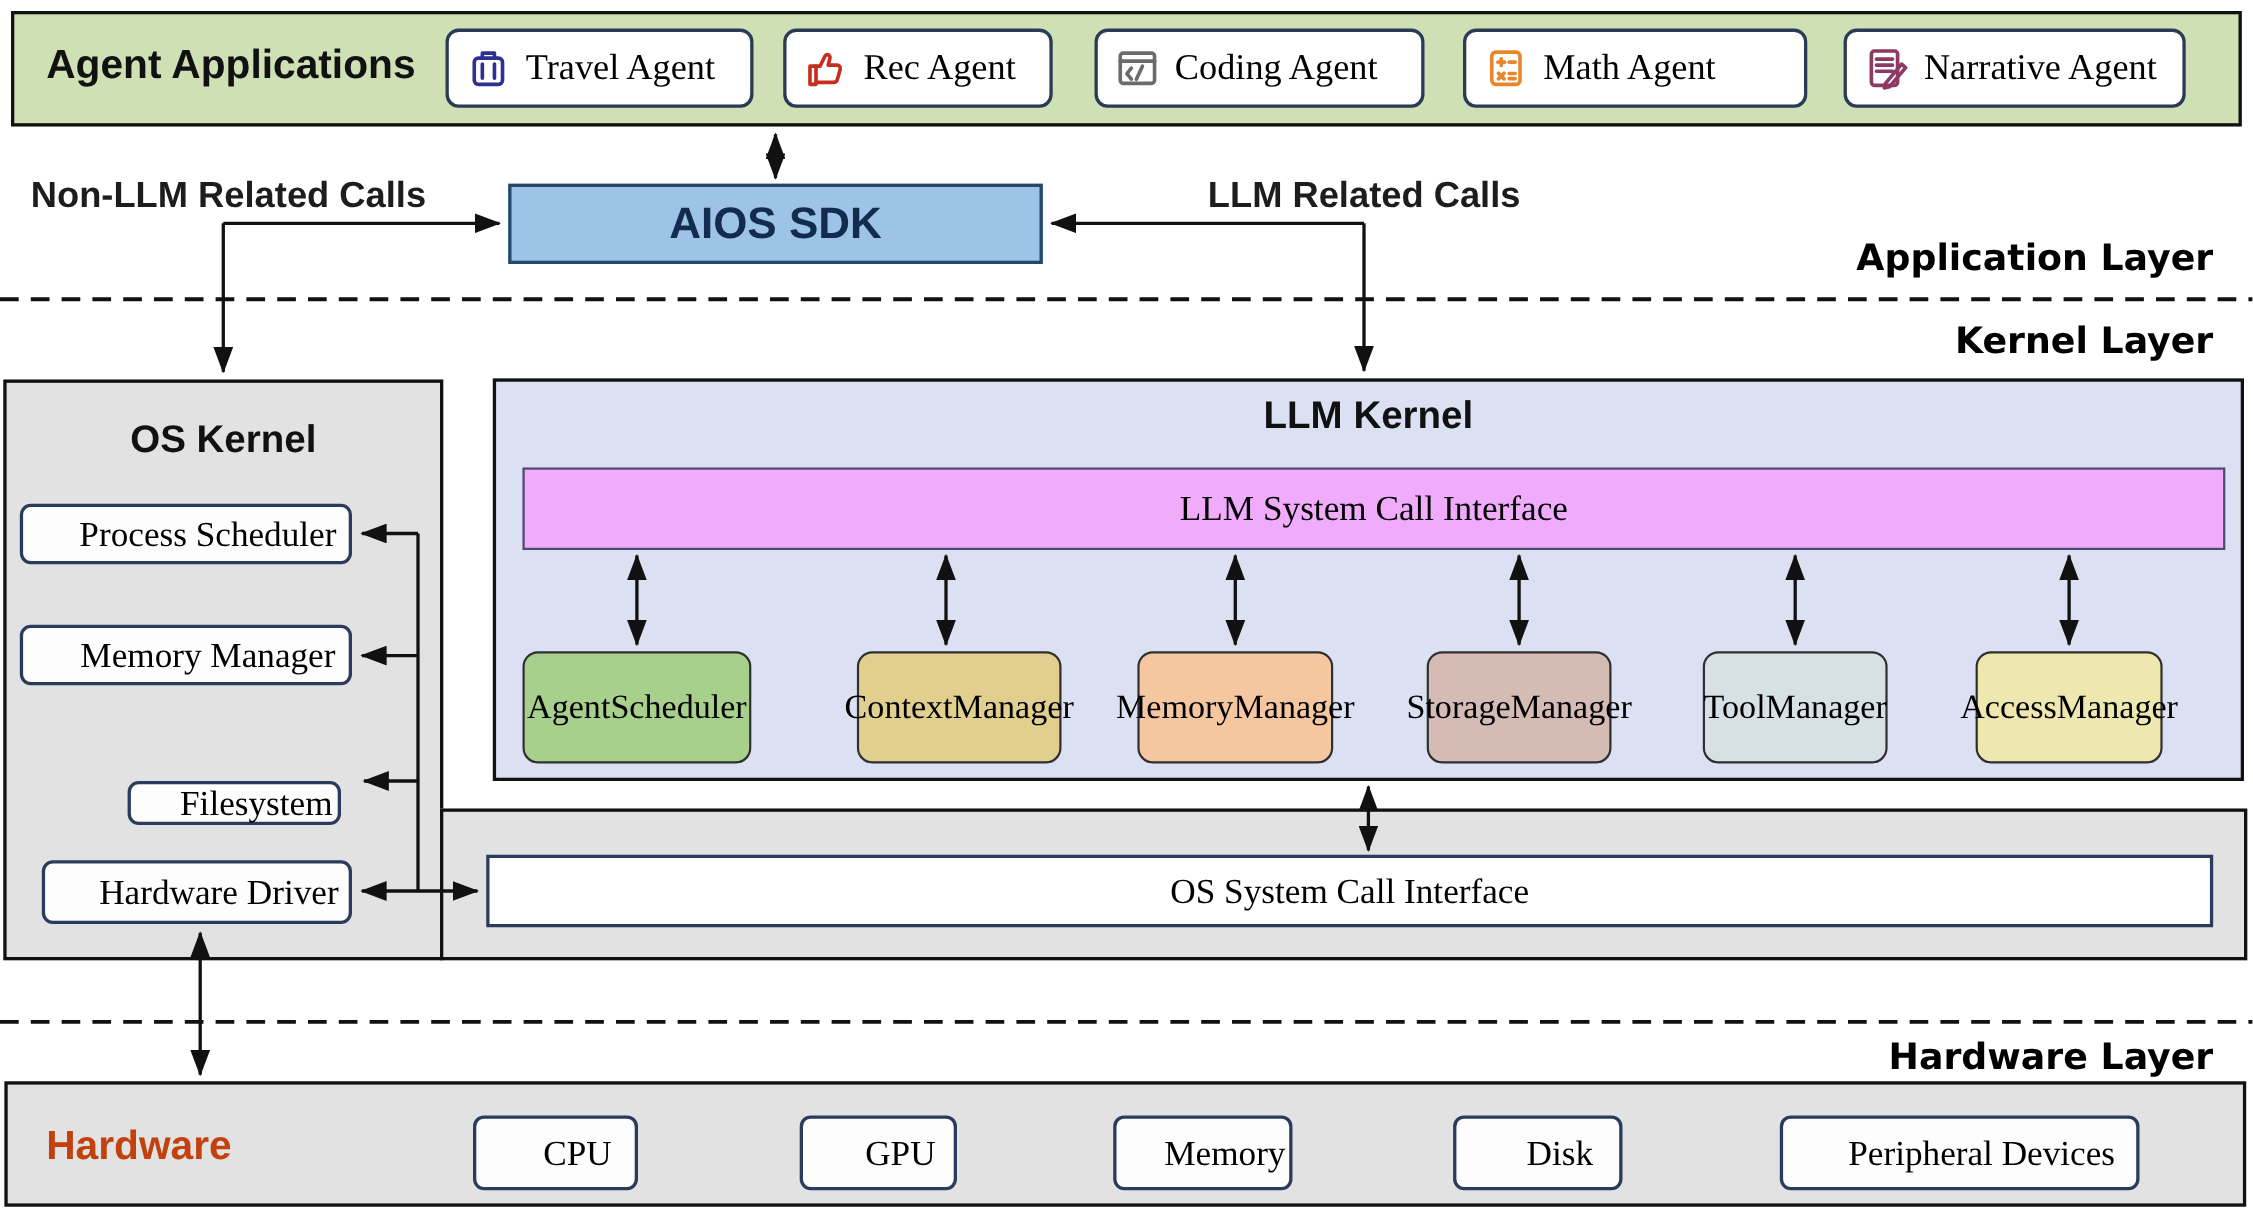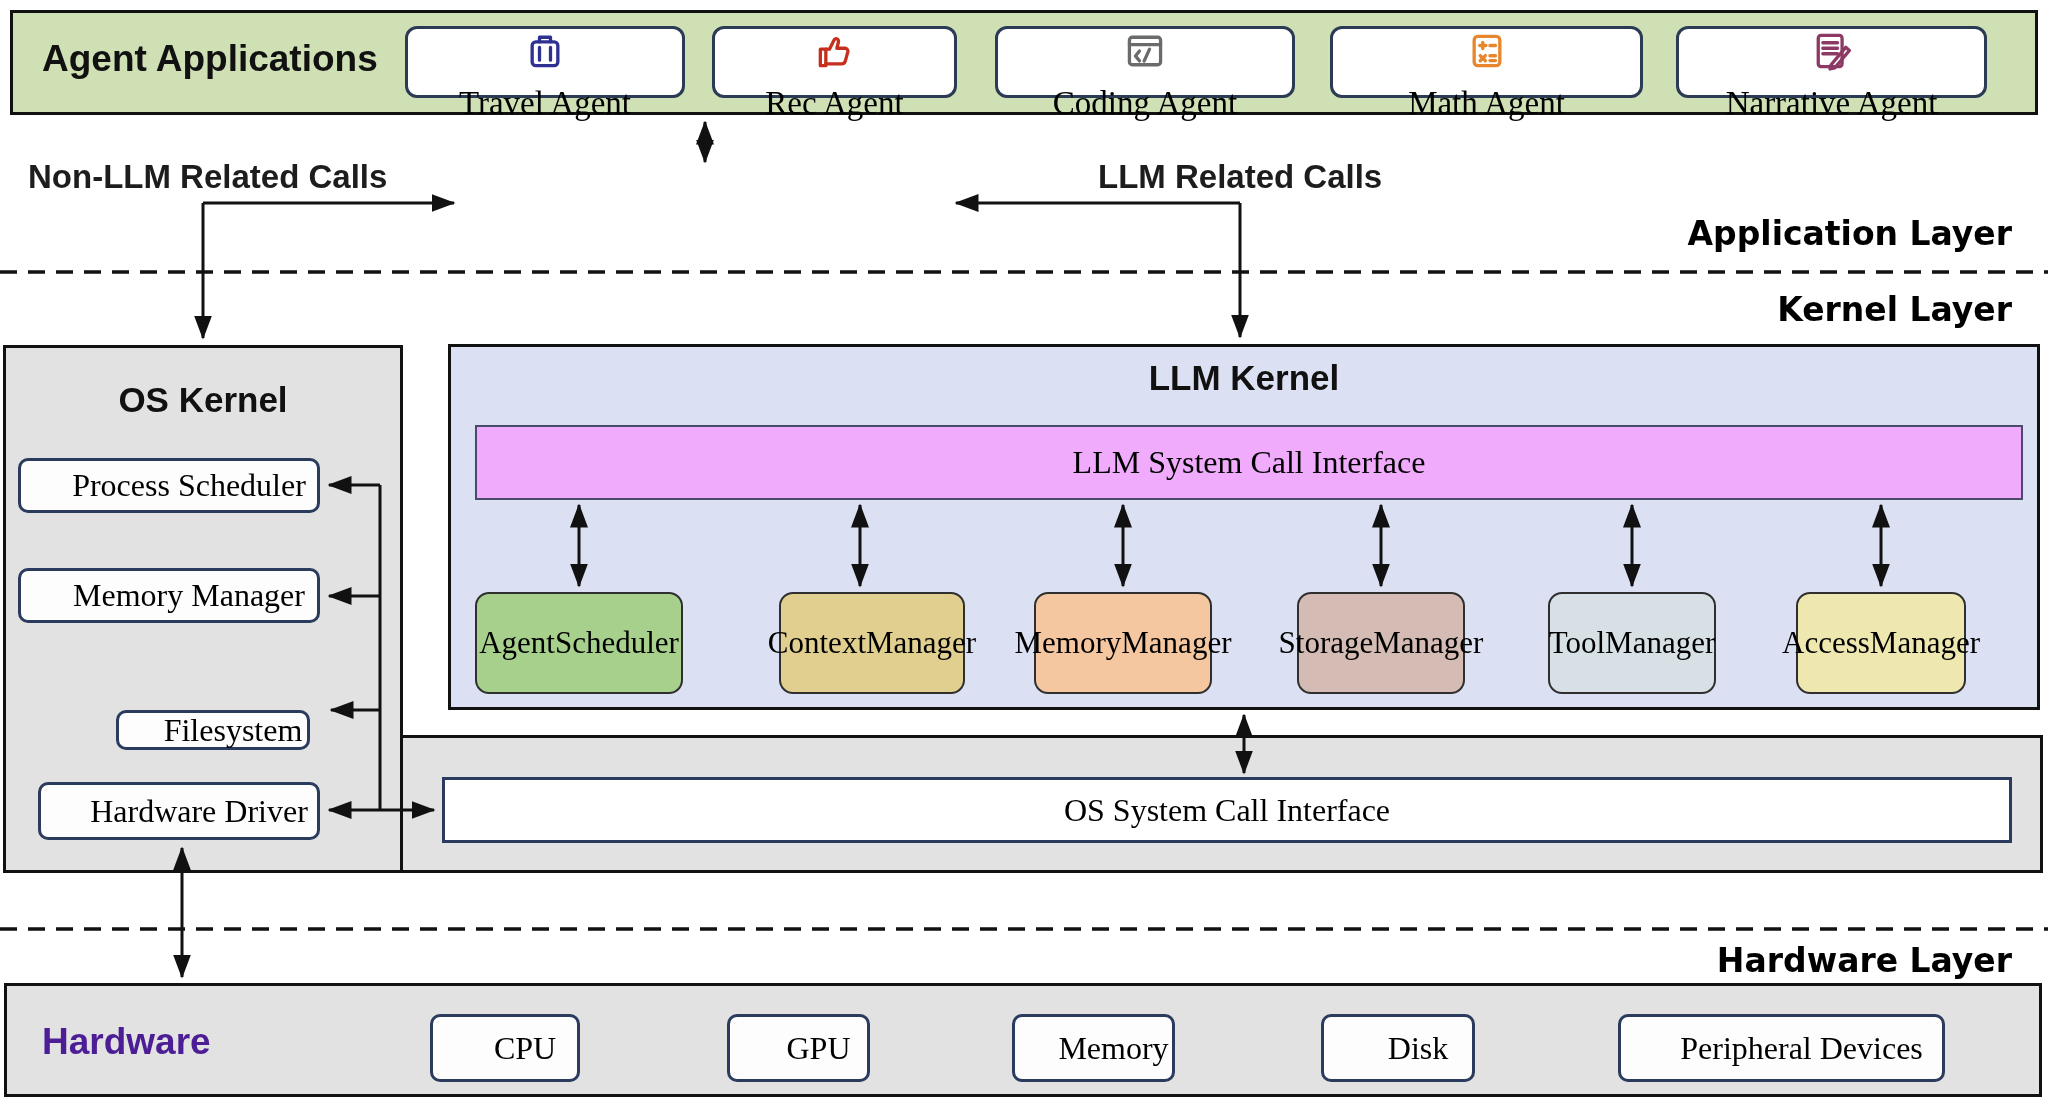--- a/index.html
+++ b/index.html
@@ -4,21 +4,21 @@
 <style>
   html,body{margin:0;padding:0;background:#fff;}
   #stage{position:relative;width:2048px;height:1103px;background:#fff;overflow:hidden;
          font-family:"Liberation Sans",sans-serif;}
   .abs{position:absolute;box-sizing:border-box;}
 
   
   .app-bar{left:10px;top:10px;width:2028px;height:105px;background:#cfe1b4;border:3px solid #111;}
   .app-title{left:42px;top:38px;font-size:37px;font-weight:700;color:#111;}
   .chip{top:26px;height:72px;background:#fff;border:3px solid #2b3a55;border-radius:12px;
-        display:flex;align-items:center;gap:12px;padding:0 14px;flex-direction:column;}
+        display:flex;align-items:center;gap:12px;padding:0 14px;}
   .chip .lbl{font-family:"Liberation Serif",serif;font-size:33px;color:#000;white-space:nowrap;}
   .chip svg{flex:0 0 auto;}
 
   
   .sdk{left:462px;top:167px;width:486px;height:73px;background:#9dc3e6;border:3px solid #25476b;
        display:flex;align-items:center;justify-content:center;
        font-size:40px;font-weight:700;color:#132c4e;}
 
   .call-label{font-size:33px;font-weight:700;color:#1d1d1d;white-space:nowrap;}
   .layer-label{font-family:"DejaVu Sans",sans-serif;font-size:33px;font-weight:700;color:#000;white-space:nowrap;}
@@ -41,21 +41,21 @@
        font-family:"Liberation Serif",serif;font-size:31px;line-height:1.3;color:#000;}
 
   
   .kernel-band{left:400px;top:735px;width:1643px;height:138px;background:#e2e2e2;border:3px solid #111;}
   .os-sci{left:442px;top:777px;width:1570px;height:66px;background:#fff;border:3px solid #2a3b5d;
           display:flex;align-items:center;justify-content:center;
           font-family:"Liberation Serif",serif;font-size:32px;color:#000;}
 
   
   .hw-band{left:4px;top:983px;width:2038px;height:114px;background:#e2e2e2;border:3px solid #111;}
-  .hw-title{left:42px;top:1021px;font-size:37px;font-weight:700;color:#4c1d95;}
+  .hw-title{left:42px;top:1021px;font-size:37px;font-weight:700;color:#c2410c;}
   .dev{top:1014px;height:68px;}
 
   #wires{left:0;top:0;width:2048px;height:1103px;pointer-events:none;}
 </style>
 </head>
 <body>
 
 <div id="stage">
 
   <div class="abs app-bar" style="background: rgb(207, 225, 180);"></div>
@@ -111,20 +111,21 @@
     <svg width="44" height="44" viewBox="0 0 24 24">
       <g fill="none" stroke-width="1.8" stroke-linecap="round" stroke-linejoin="round" stroke="#8c3a63">
         <rect x="4.5" y="3.5" width="13" height="17" rx="1.5"></rect>
         <path d="M7 7.5h8M7 10.5h8M7 13.5h8"></path>
         <path d="M11.5 19.5l8-9.5 2 1.7-8 9.5-2.6.6z"></path>
       </g>
     </svg>
     <span class="lbl">Narrative Agent</span>
   </div>
 
+  <div class="abs sdk" style="background: rgb(157, 195, 230);">AIOS SDK</div>
   <div class="abs call-label" style="left:28px;top:158px;">Non-LLM Related Calls</div>
   <div class="abs call-label" style="left:1098px;top:158px;">LLM Related Calls</div>
 
   <div class="abs layer-label" style="right:36px;top:214px;">Application Layer</div>
   <div class="abs layer-label" style="right:36px;top:290px;">Kernel Layer</div>
   <div class="abs layer-label" style="right:36px;top:941px;">Hardware Layer</div>
 
   <div class="abs os-kernel"></div>
   <div class="abs os-kernel-title">OS Kernel</div>
   <div class="abs wbox" style="left:18px;top:458px;width:302px;height:55px;">Process Scheduler</div>

